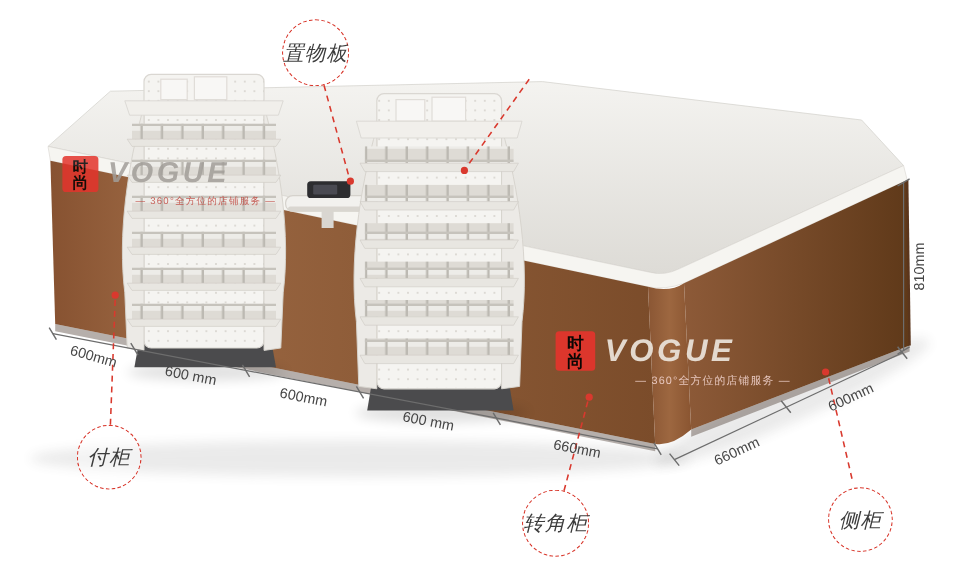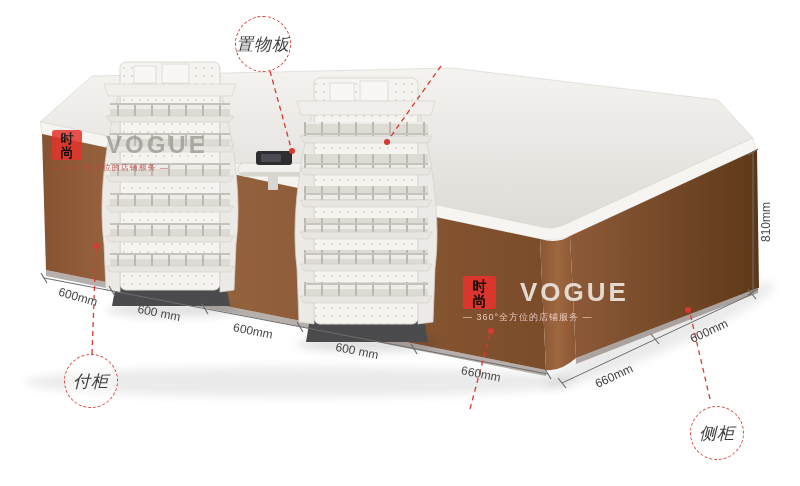--- a/index.html
+++ b/index.html
@@ -22,22 +22,22 @@
     position:absolute;font-size:12px;color:#464646;white-space:nowrap;
     transform-origin:center;font-weight:500;
   }
   
   .wm{position:absolute;display:flex;flex-wrap:wrap;align-items:center;}
   .wm .logo-sq{
     background:#e4342c;color:#000000;display:flex;align-items:flex-end;justify-content:center;
     text-align:center;font-weight:bold;
   }
   .wm .logo-sq span{display:block;word-break:break-all;}
-  .wm .vogue{font-weight:bold;letter-spacing:3px;margin-left:24px;}
-  .wm .tagline{width:100%;text-align:left;letter-spacing:1px;margin-top:2px;}
+  .wm .vogue{font-weight:bold;letter-spacing:3px;margin-left:8px;font-style:italic;}
+  .wm .tagline{width:100%;text-align:right;letter-spacing:1px;margin-top:2px;}
   .wm1{left:52px;top:130px;width:178px;opacity:.85;}
   .wm1 .logo-sq{width:30px;height:30px;border-radius:3px;}
   .wm1 .logo-sq span{width:15px;font-size:13px;line-height:14px;}
   .wm1 .vogue{font-size:24px;color:#a29e99;}
   .wm1 .tagline{font-size:8px;color:#c0473f;}
   .wm2{left:463px;top:276px;width:196px;opacity:.92;}
   .wm2 .logo-sq{width:33px;height:33px;border-radius:3px;}
   .wm2 .logo-sq span{width:17px;font-size:14px;line-height:15px;}
   .wm2 .vogue{font-size:26px;color:#ece5dc;}
   .wm2 .tagline{font-size:9px;color:#eecfc8;}
@@ -209,20 +209,23 @@
       <circle cx="688" cy="310" r="3"></circle>
     </g>
   </svg>
 
   <div class="callout c3" style="left:235px;top:16px;">
     <span>置物板</span>
   </div>
   <div class="callout c2" style="left:64px;top:354px;">
     <span>付柜</span>
   </div>
+  <div class="callout c3" style="left:435px;top:408px;">
+    <span>转角柜</span>
+  </div>
   <div class="callout c2" style="left:690px;top:406px;">
     <span>侧柜</span>
   </div>
 
   <div class="dim" style="left:78px;top:297px;transform:translate(-50%,-50%) rotate(16deg);">600mm</div>
   <div class="dim" style="left:159px;top:313px;transform:translate(-50%,-50%) rotate(11deg);">600 mm</div>
   <div class="dim" style="left:253px;top:331px;transform:translate(-50%,-50%) rotate(11deg);">600mm</div>
   <div class="dim" style="left:357px;top:351px;transform:translate(-50%,-50%) rotate(11deg);">600 mm</div>
   <div class="dim" style="left:481px;top:374px;transform:translate(-50%,-50%) rotate(11deg);">660mm</div>
   <div class="dim" style="left:614px;top:376px;transform:translate(-50%,-50%) rotate(-25deg);">660mm</div>

